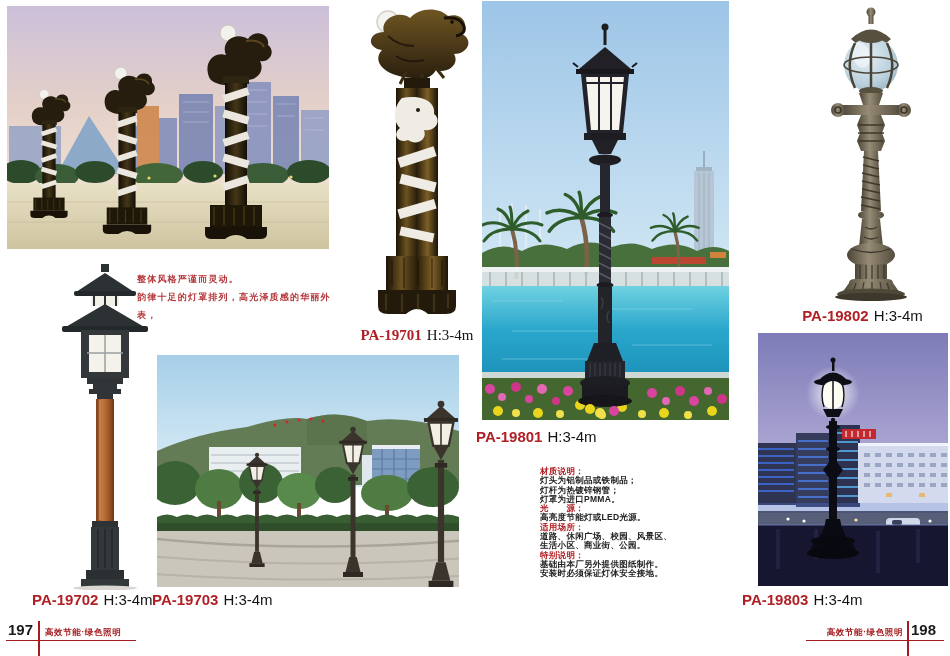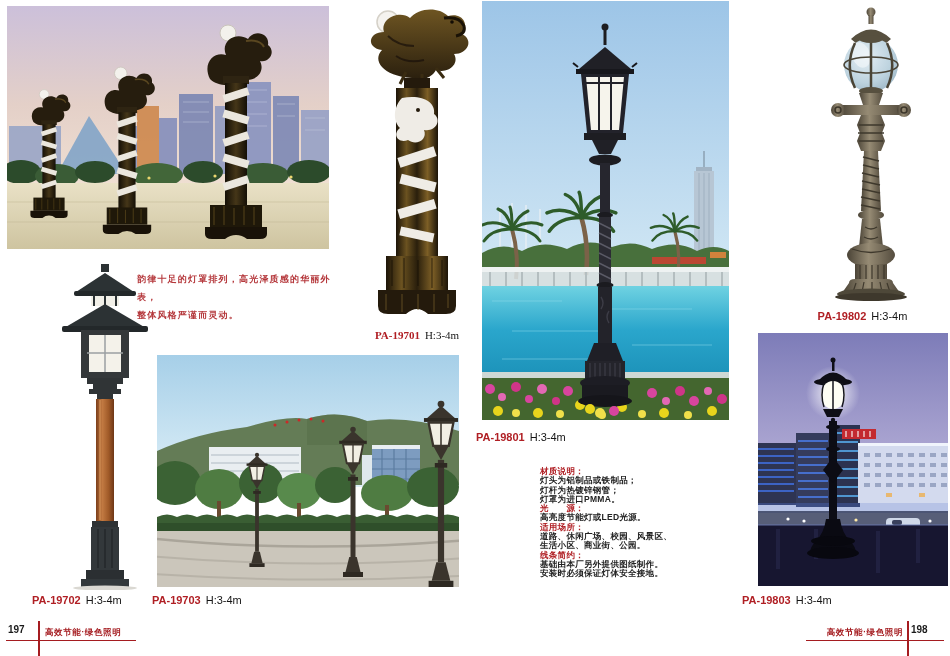--- a/index.html
+++ b/index.html
@@ -2,30 +2,30 @@
 <html><head>
 <meta charset="utf-8">
 <style>
   html,body{margin:0;padding:0;}
   body{
     width:950px;height:656px;position:relative;overflow:hidden;background:#ffffff;
     font-family:"Liberation Sans","DejaVu Sans",sans-serif;
   }
   .photo{position:absolute;overflow:hidden;}
   .photo svg{display:block;}
-  .plabel{position:absolute;font-size:11px;white-space:nowrap;line-height:16px;}
+  .plabel{position:absolute;font-size:15px;white-space:nowrap;line-height:16px;}
   .plabel .model{color:#b01f24;font-weight:bold;}
   .plabel .hval{color:#141414;margin-left:5px;font-weight:normal;}
   .center{text-align:center;}
   .desc{position:absolute;left:137px;top:270px;width:205px;color:#b5383c;
         font-size:9px;font-weight:bold;letter-spacing:1.2px;line-height:18px;}
   .specs{position:absolute;left:540px;top:467px;width:180px;color:#222;
          font-size:8.5px;font-weight:bold;letter-spacing:0.3px;line-height:9.3px;}
   .specs .t{color:#b02025;}
-  .footer-num{position:absolute;top:622px;font-size:10px;font-weight:bold;color:#1a1a1a;line-height:16px;}
+  .footer-num{position:absolute;top:622px;font-size:15px;font-weight:bold;color:#1a1a1a;line-height:16px;}
   .footer-slogan{position:absolute;top:627px;font-size:8.5px;font-weight:bold;color:#a51c20;letter-spacing:0.6px;line-height:10px;}
   .vline{position:absolute;top:621px;width:2px;height:35px;background:#a51c20;}
   .hline{position:absolute;top:640px;height:1px;background:#a51c20;}
 </style>
 </head>
 <body>
 
 <div class="photo" style="left:7px;top:6px;width:322px;height:243px;">
 <svg width="322" height="243" viewBox="0 0 322 243">
   <defs>
@@ -178,22 +178,22 @@
   <rect x="56" y="308" width="38" height="10" fill="#2b2f32"></rect>
   <rect x="51" y="317" width="48" height="8" fill="#33383b"></rect>
   <ellipse cx="75" cy="326" rx="32" ry="2.5" fill="#dad8d2"></ellipse>
 </svg>
 </div>
 <div class="plabel" style="left:32px;top:592px;">
   <span class="model">PA-19702</span><span class="hval">H:3-4m</span>
 </div>
 
 <div class="desc">
+  <div>整体风格严谨而灵动。</div>
   <div>韵律十足的灯罩排列，高光泽质感的华丽外表，</div>
-  <div>整体风格严谨而灵动。</div>
 </div>
 
 <div class="photo" style="left:157px;top:355px;width:302px;height:232px;">
 <svg width="302" height="232" viewBox="0 0 302 232">
   <defs>
     <linearGradient id="g-sky3" x1="0" y1="0" x2="0" y2="1">
       <stop offset="0" stop-color="#a6cfe8"></stop>
           <stop offset="1" stop-color="#dff0f8"></stop>
     </linearGradient>
     <g id="lamp703">
@@ -366,21 +366,21 @@
 <div class="specs">
   <div class="t">材质说明：</div>
   <div>灯头为铝制品或铁制品；</div>
   <div>灯杆为热镀锌钢管；</div>
   <div>灯罩为进口PMMA。</div>
   <div class="t">光　　源：</div>
   <div>高亮度节能灯或LED光源。</div>
   <div class="t">适用场所：</div>
   <div>道路、休闲广场、校园、风景区、</div>
   <div>生活小区、商业街、公园。</div>
-  <div class="t">线条简约：</div>
+  <div class="t">特别说明：</div>
   <div>基础由本厂另外提供图纸制作。</div>
   <div>安装时必须保证灯体安全接地。</div>
 </div>
 
 <div class="photo" style="left:812px;top:3px;width:118px;height:298px;">
 <svg width="118" height="298" viewBox="0 0 118 298">
   <defs>
     <linearGradient id="g-brz2" x1="0" y1="0" x2="1" y2="0">
       <stop offset="0" stop-color="#4a4336"></stop>
           <stop offset="0.45" stop-color="#968b74"></stop>

